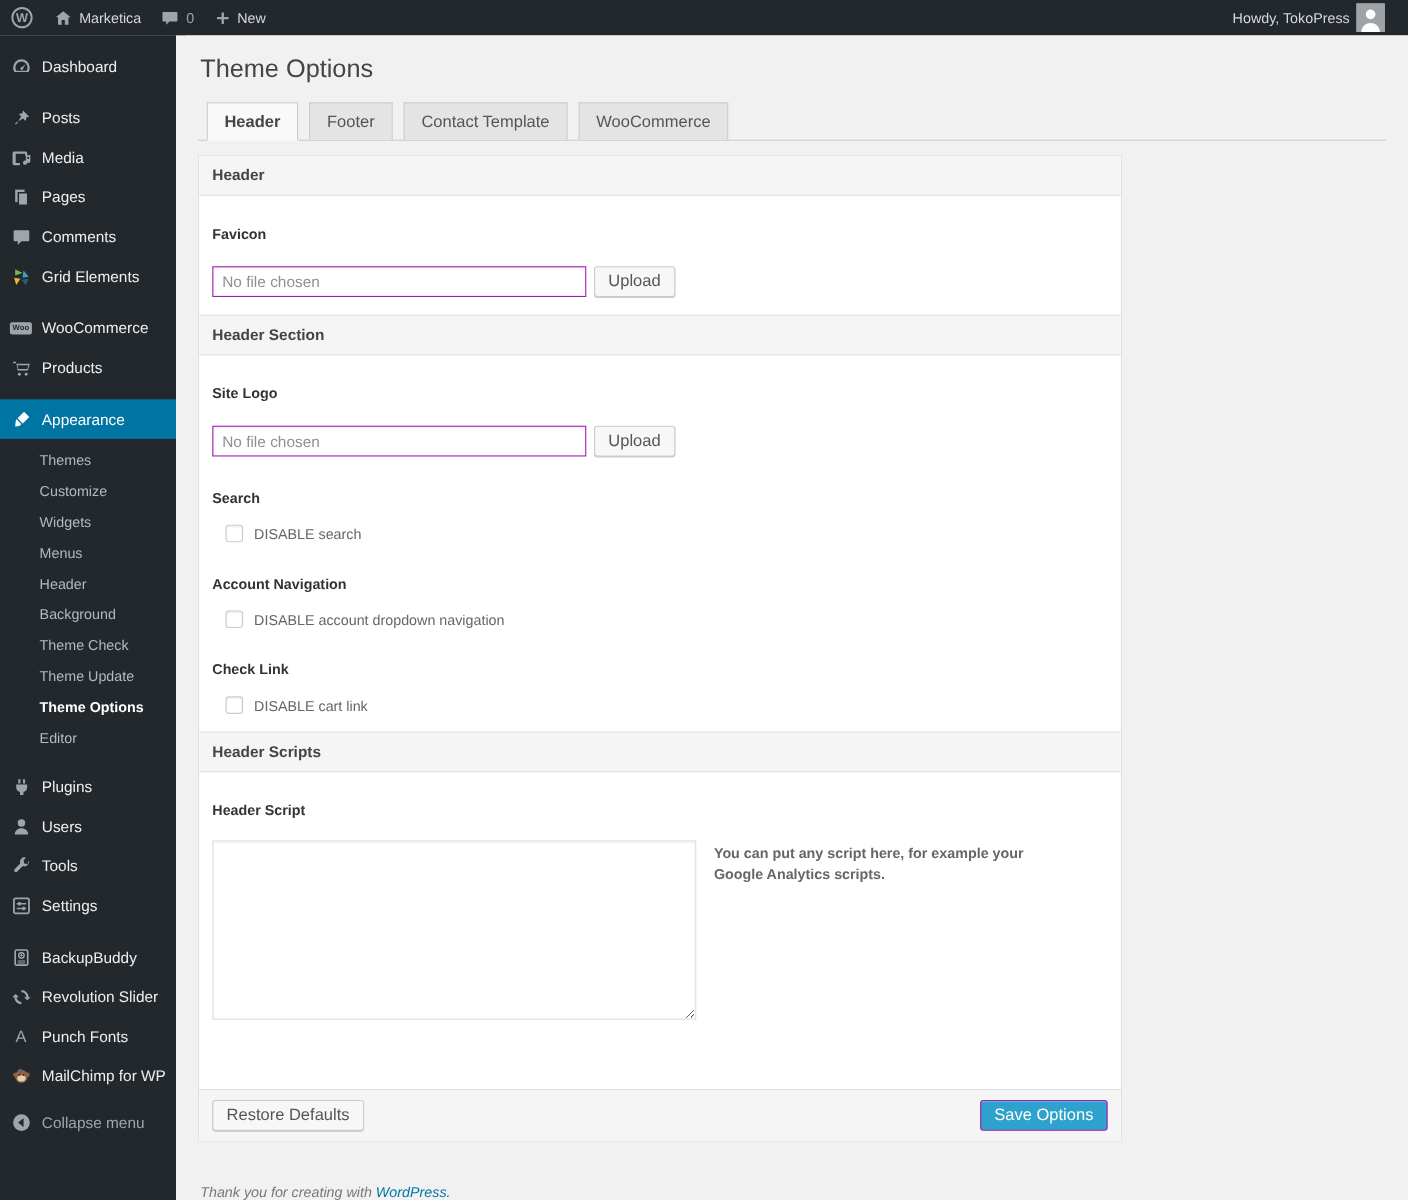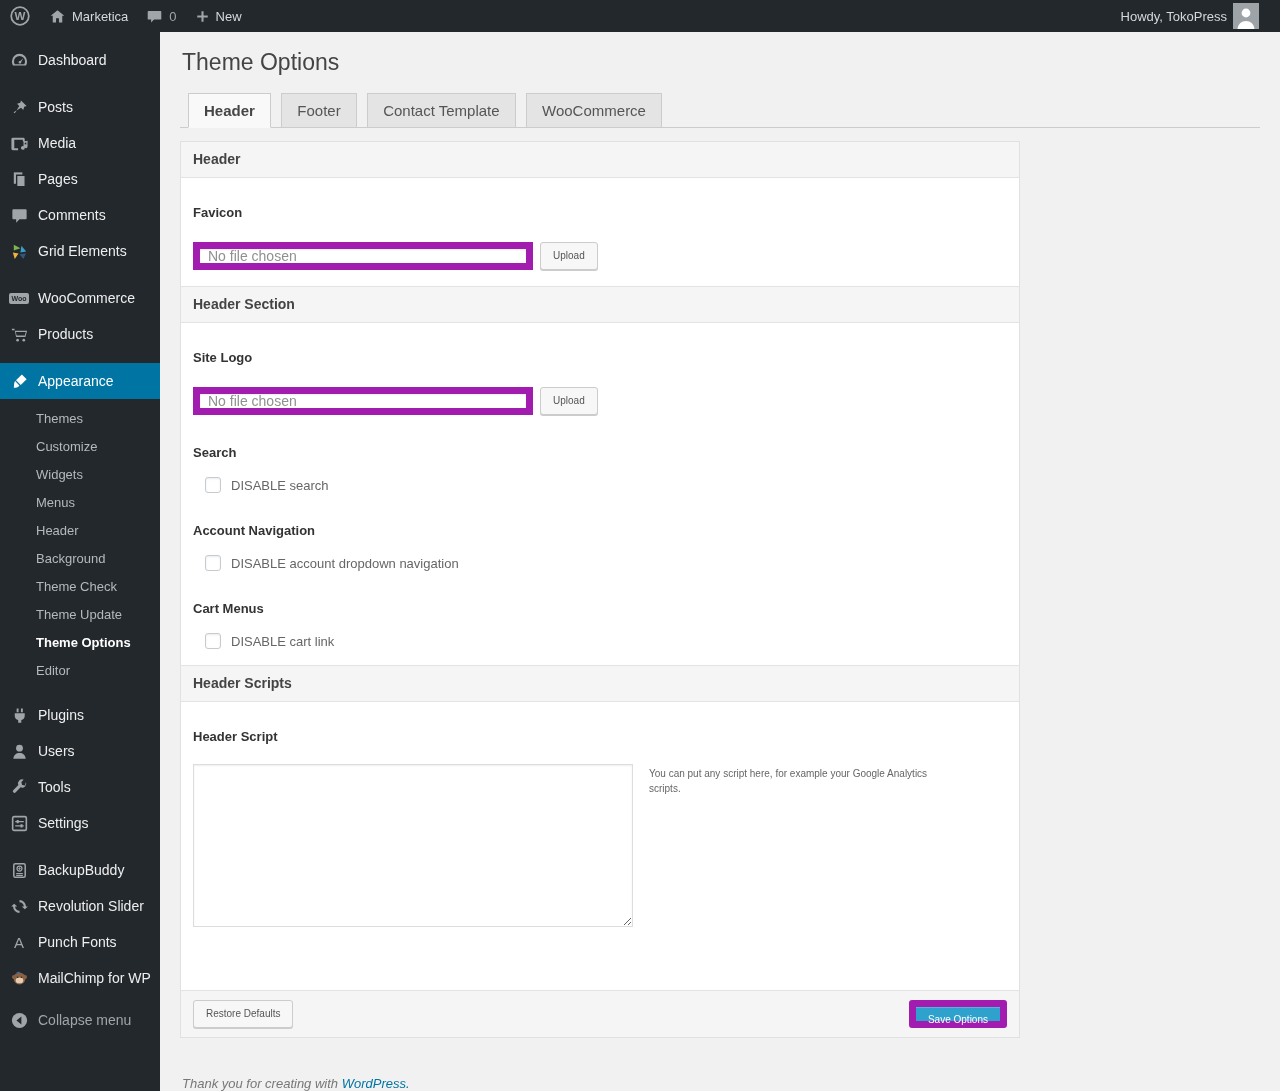--- a/index.html
+++ b/index.html
@@ -58,51 +58,51 @@
   .panel { width:840px; margin-top:13px; background:#fff; border:1px solid #e1e1e1; }
   .section-bar {
     background:#f5f5f5; border-bottom:1px solid #e3e3e3; padding:10px 12px;
     font-size:14px; font-weight:700; color:#444; line-height:15px;
   }
   .section-bar + .section-body { border-top:none; }
   .section-body { padding:4px 12px 16px; }
   .field-label { font-size:13px; font-weight:700; color:#333; margin-top:24px; line-height:14px; }
   .file-row { margin-top:22px; display:flex; align-items:center; }
   .file-input {
-    width:340px; height:28px; padding:0 8px; border:7px solid #a21caf; background:#fff;
+    width:340px; height:28px; padding:0 8px; border:1px solid #a21caf; background:#fff;
     font-size:14px; color:#444; box-shadow:inset 0 1px 2px rgba(0,0,0,.07);
     font-family:"Liberation Sans","DejaVu Sans",sans-serif;
   }
   .file-input::placeholder { color:#909090; opacity:1; }
   .btn {
-    height:28px; padding:0 12px; border-radius:3px; font-size:10px; cursor:pointer;
+    height:28px; padding:0 12px; border-radius:3px; font-size:15px; cursor:pointer;
     font-family:"Liberation Sans","DejaVu Sans",sans-serif; line-height:26px;
   }
   .btn-secondary { background:#f7f7f7; border:1px solid #ccc; color:#555; box-shadow:0 1px 0 #ccc; }
   .upload-btn { margin-left:7px; }
   .checkbox-row { margin-top:17px; display:flex; align-items:center; gap:10px; font-size:13px; color:#666; cursor:pointer;margin-left:12px; }
   .wp-checkbox {
     appearance:none; -webkit-appearance:none; width:16px; height:16px; margin:0;
     border:1px solid #c5cbd0; border-radius:3px; background:#fff;
     box-shadow:inset 0 1px 2px rgba(0,0,0,.08); cursor:pointer;
   }
   .gap-lg { margin-top:31px; }
   .script-row { margin-top:20px; display:flex; align-items:flex-start; padding-bottom:47px; }
   .script-textarea {
     width:440px; height:163px; border:1px solid #ddd; background:#fff; resize:both;
     font-family:"DejaVu Sans Mono","Liberation Mono",monospace; font-size:13px; padding:6px;
     box-shadow:inset 0 1px 2px rgba(0,0,0,.07);
   }
-  .help-text { margin-left:16px; width:310px; font-size:10px; color:#666; line-height:1.45; padding-top:3px; }
+  .help-text { margin-left:16px; width:310px; font-size:13px; color:#666; line-height:1.45; padding-top:3px;font-weight:bold; }
   .panel-footer {
     display:flex; justify-content:space-between; align-items:center;
     background:#f5f5f5; border-top:1px solid #e3e3e3; padding:9px 12px;gap:42px;
   }
   .btn-primary {
-    background:#2ea2cc; border:7px solid #a21caf; color:#fff;
+    background:#2ea2cc; border:1px solid #a21caf; color:#fff;
     box-shadow:inset 0 1px 0 rgba(120,200,230,.5);
   }
   
   .page-footer {
     width:1240px; margin-top:38px; display:flex; justify-content:space-between;
     font-size:13px; color:#777; padding:0 2px;
   }
   .thanks { font-style:italic; }
   .wp-link { color:#0074a2; font-style:italic; text-decoration:none; cursor:pointer; }
 </style>
@@ -388,21 +388,21 @@
         <input type="checkbox" class="wp-checkbox" style="">
         <span>DISABLE search</span>
       </label>
 
       <div class="field-label gap-lg">Account Navigation</div>
       <label class="checkbox-row">
         <input type="checkbox" class="wp-checkbox" style="">
         <span>DISABLE account dropdown navigation</span>
       </label>
 
-      <div class="field-label gap-lg">Cart Menus</div>
+      <div class="field-label gap-lg">Check Link</div>
       <label class="checkbox-row">
         <input type="checkbox" class="wp-checkbox" style="">
         <span>DISABLE cart link</span>
       </label>
     </div>
 
     <div class="section-bar" style="border-top:1px solid #e3e3e3;">Header Scripts</div>
     <div class="section-body">
       <div class="field-label">Header Script</div>
       <div class="script-row">

